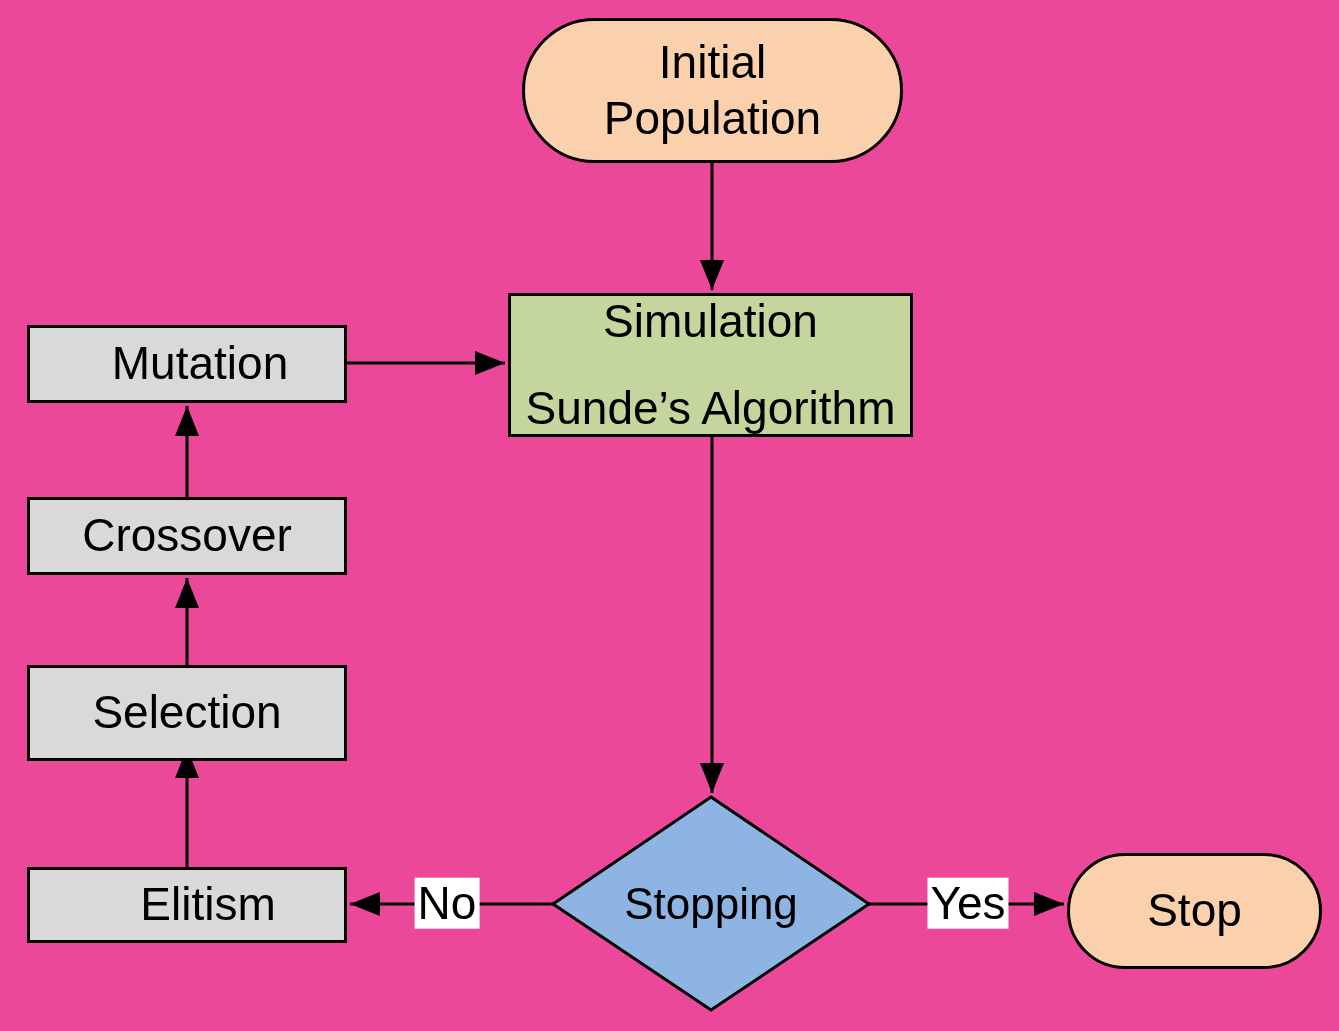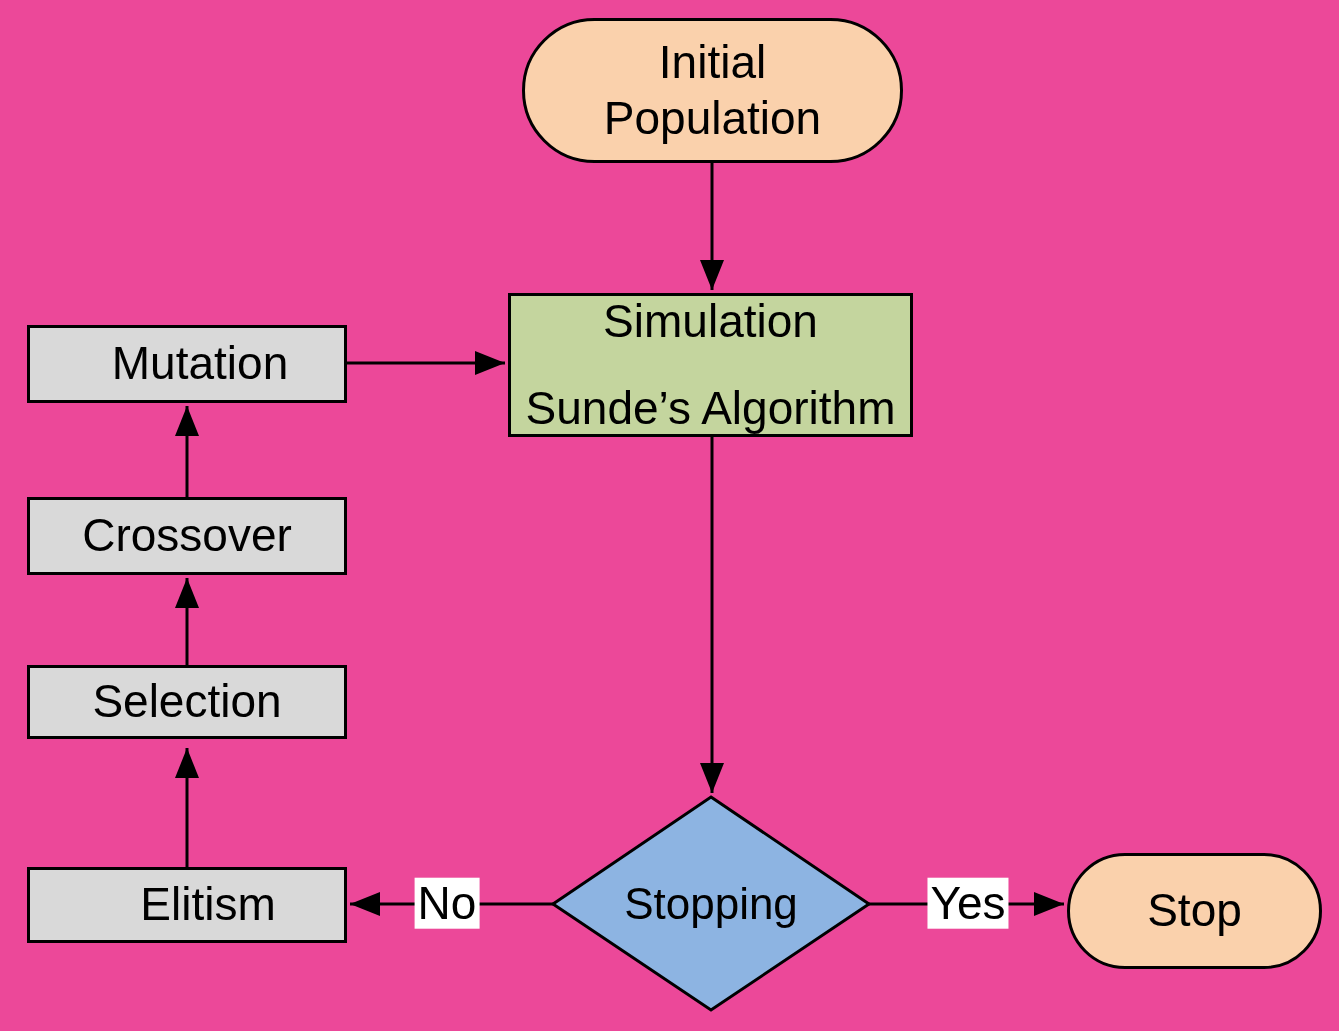--- a/index.html
+++ b/index.html
@@ -111,21 +111,21 @@
   </div>
 
   <div class="node step" style="left:27px; top:325px; width:320px; height:78px;padding-left:26px;">
     <div>Mutation</div>
   </div>
 
   <div class="node step" style="left:27px; top:497px; width:320px; height:78px;">
     <div>Crossover</div>
   </div>
 
-  <div class="node step" style="left:27px; top:665px; width:320px; height:74px;">
+  <div class="node step" style="left:27px; top:665px; width:320px; height:96px;">
     <div>Selection</div>
   </div>
 
   <div class="node step" style="left:27px; top:867px; width:320px; height:76px;padding-left:42px;">
     <div>Elitism</div>
   </div>
 
   <div class="decision-label" style="left:591px; top:849px; width:240px; height:110px;">
     <div>Stopping</div>
   </div>

